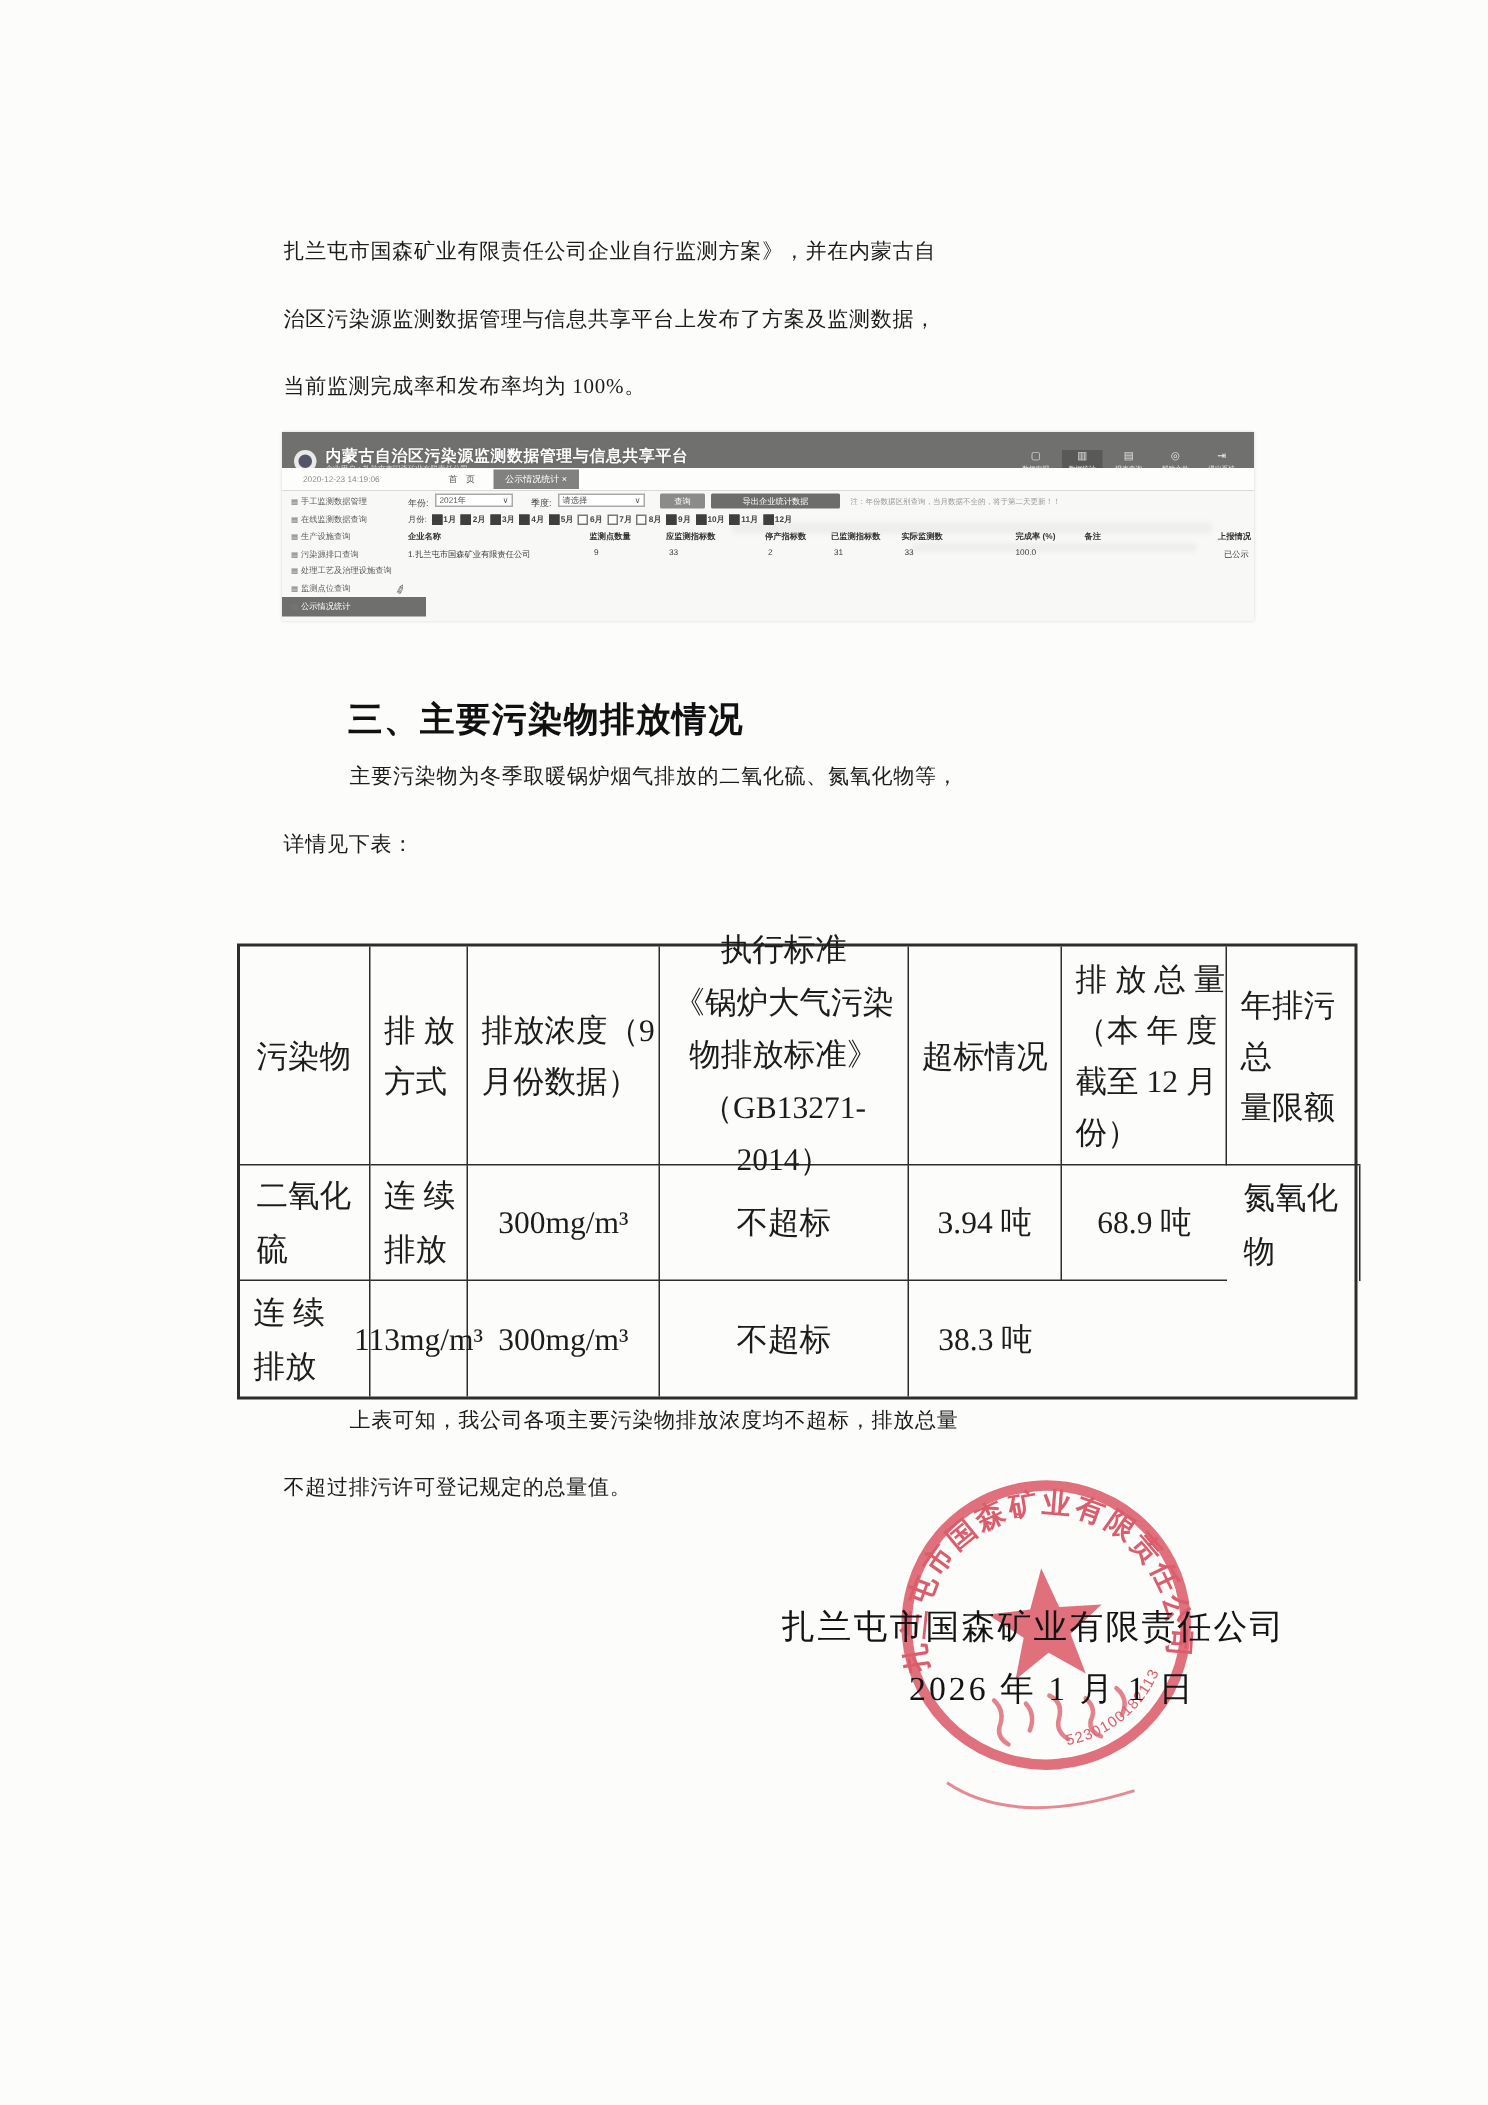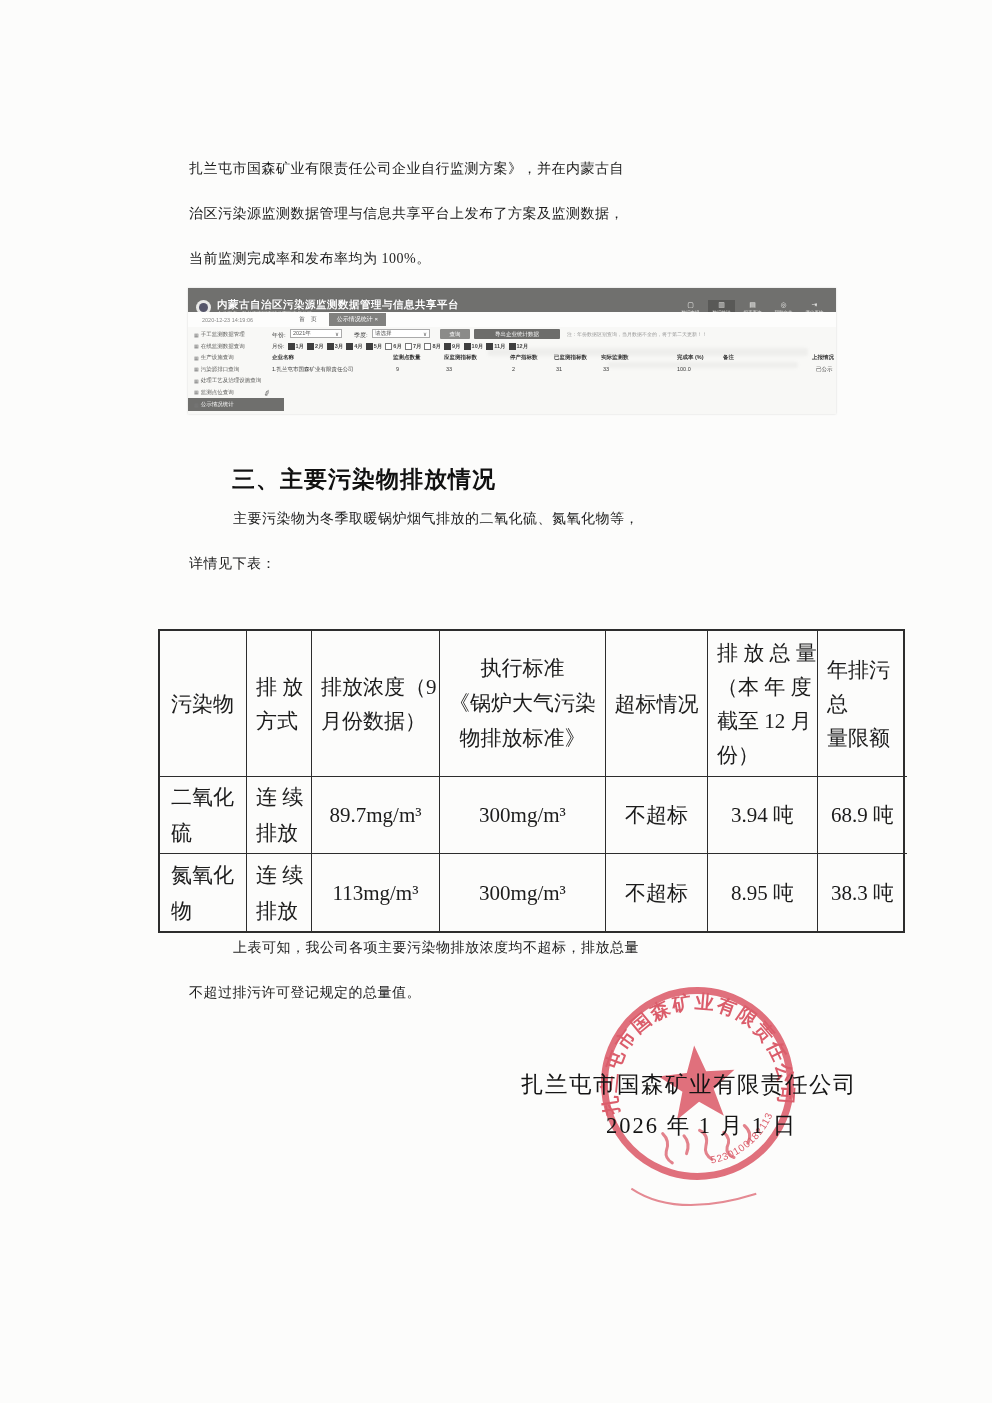--- a/index.html
+++ b/index.html
@@ -252,20 +252,21 @@
       <div>方式</div>
   </div>
   <div class="pc pl">
     <div>排放浓度（9</div>
       <div>月份数据）</div>
   </div>
   <div class="pc ctr" style="line-height:35px;align-items:center;">
     <div>执行标准</div>
       <div>《锅炉大气污染</div>
     <div>物排放标准》</div>
+      <div>（GB13271-2014）</div>
   </div>
   <div class="pc ctr">
       <div>超标情况</div>
     </div>
   <div class="pc pl">
     <div>排 放 总 量</div>
       <div>（本 年 度</div>
     <div>截至 12 月</div>
       <div>份）</div>
   </div>
@@ -276,23 +277,20 @@
 
   <div class="pc pl1" style="line-height:36px;">
     <div>二氧化</div>
       <div>硫</div>
   </div>
   <div class="pc pl" style="line-height:36px;">
     <div>连 续</div>
       <div>排放</div>
   </div>
   <div class="pc ctr">
-      <div>89.7mg/m³</div>
-    </div>
-  <div class="pc ctr">
       <div>300mg/m³</div>
     </div>
   <div class="pc ctr">
       <div>不超标</div>
     </div>
   <div class="pc ctr">
       <div>3.94 吨</div>
     </div>
   <div class="pc ctr nr">
       <div>68.9 吨</div>
@@ -307,23 +305,20 @@
       <div>排放</div>
   </div>
   <div class="pc ctr nb">
       <div>113mg/m³</div>
     </div>
   <div class="pc ctr nb">
       <div>300mg/m³</div>
     </div>
   <div class="pc ctr nb">
       <div>不超标</div>
-    </div>
-  <div class="pc ctr nb">
-      <div>8.95 吨</div>
     </div>
   <div class="pc ctr nr nb">
       <div>38.3 吨</div>
     </div>
 </div>
 
 <div class="abs para" style="left:189px;top:925px;">
   <div style="padding-left:44px;">上表可知，我公司各项主要污染物排放浓度均不超标，排放总量</div>
   <div>不超过排污许可登记规定的总量值。</div>
 </div>

